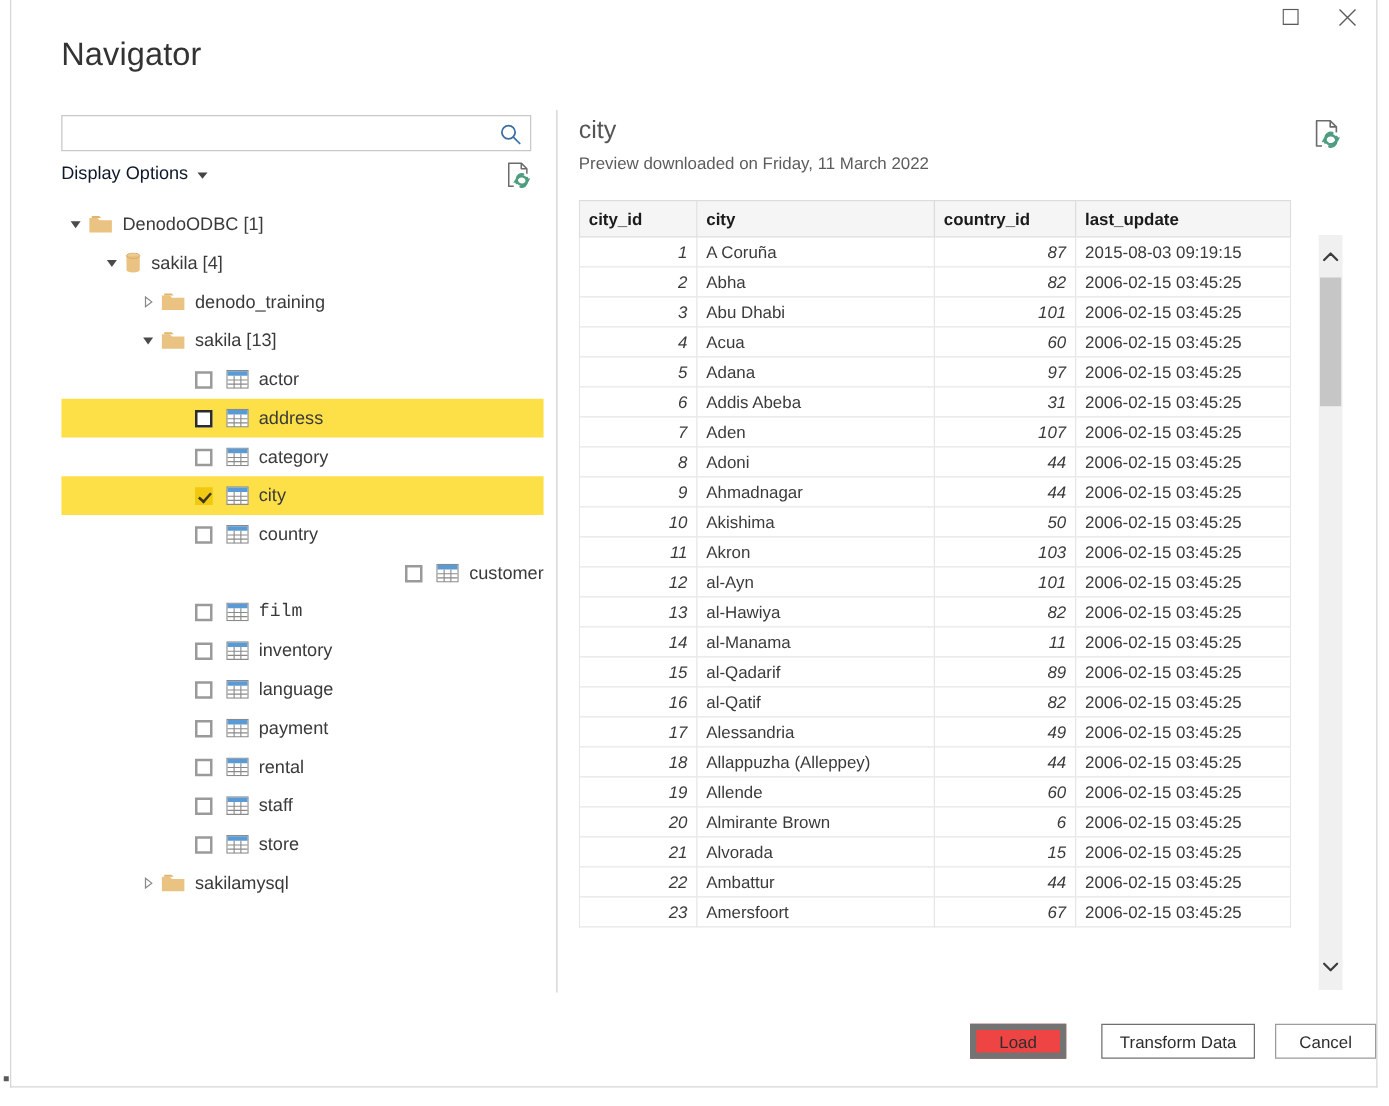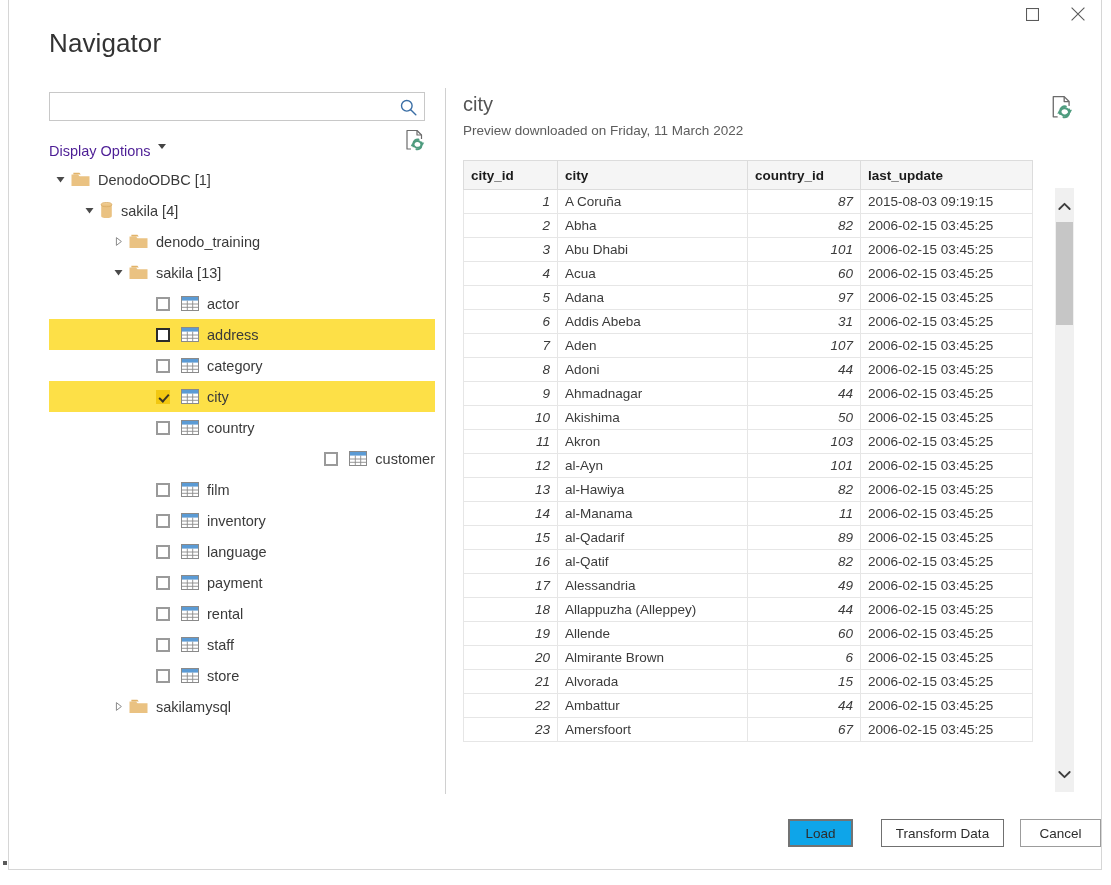--- a/index.html
+++ b/index.html
@@ -130,22 +130,21 @@
   #display-options {
     position: absolute;
     left: 0; top: 0;
     display: flex;
     align-items: center;
     gap: 7px;
     cursor: pointer;
   }
   #display-options-label {
     font-size: 14.5px;
-    color: #4c1d95;
-    margin-top: 12px;
+    color: #0f172a;
   }
   .caret-down {
     width: 0; height: 0;
     border-left: 4.5px solid transparent;
     border-right: 4.5px solid transparent;
     border-top: 5px solid #444;
     margin-top: 3px;
   }
   #refresh-left-icon {
     position: absolute;
@@ -343,23 +342,23 @@
     display: flex;
     align-items: center;
     justify-content: center;
     box-sizing: border-box;
     cursor: pointer;
     background: #ffffff;
     border: 1px solid #9c9c9c;
   }
   #btn-load {
     right: 248px;
-    width: 65px;
-    background: #0ea5e9;
-    border: 2px solid #737373;
+    width: 77px;
+    background: #ef4444;
+    border: 5px solid #737373;
   }
   #btn-transform {
     right: 97px;
     width: 123px;
     border: 1px solid #707070;
   }
   #btn-cancel {
     right: 0px;
     width: 81px;
     border: 1px solid #9c9c9c;
@@ -558,21 +557,21 @@
           </span>
           <span class="ticon">
             <svg width="18" height="15" viewBox="0 0 18 15">
               <rect x="0.5" y="0.5" width="17" height="14" fill="#ffffff" stroke="#8a8a8a" stroke-width="1"></rect>
               <rect x="1" y="1" width="16" height="3.6" fill="#5b9bd5"></rect>
               <path d="M6.3 4.6 V14.5 M11.7 4.6 V14.5 M1 8 H17 M1 11.3 H17" stroke="#8a8a8a" stroke-width="0.9" fill="none"></path>
             </svg>
           </span>
           <span class="tlabel">customer</span>
         </div>
-        <div class="tnode" style="padding-left: 91px;">
+        <div class="tnode" style="padding-left: 91px; font-family: Liberation Mono, monospace;">
           <span class="twist none"></span>
           <span class="tcheck">
             <span class="cb"></span>
           </span>
           <span class="ticon">
             <svg width="18" height="15" viewBox="0 0 18 15">
               <rect x="0.5" y="0.5" width="17" height="14" fill="#ffffff" stroke="#8a8a8a" stroke-width="1"></rect>
               <rect x="1" y="1" width="16" height="3.6" fill="#5b9bd5"></rect>
               <path d="M6.3 4.6 V14.5 M11.7 4.6 V14.5 M1 8 H17 M1 11.3 H17" stroke="#8a8a8a" stroke-width="0.9" fill="none"></path>
             </svg>

